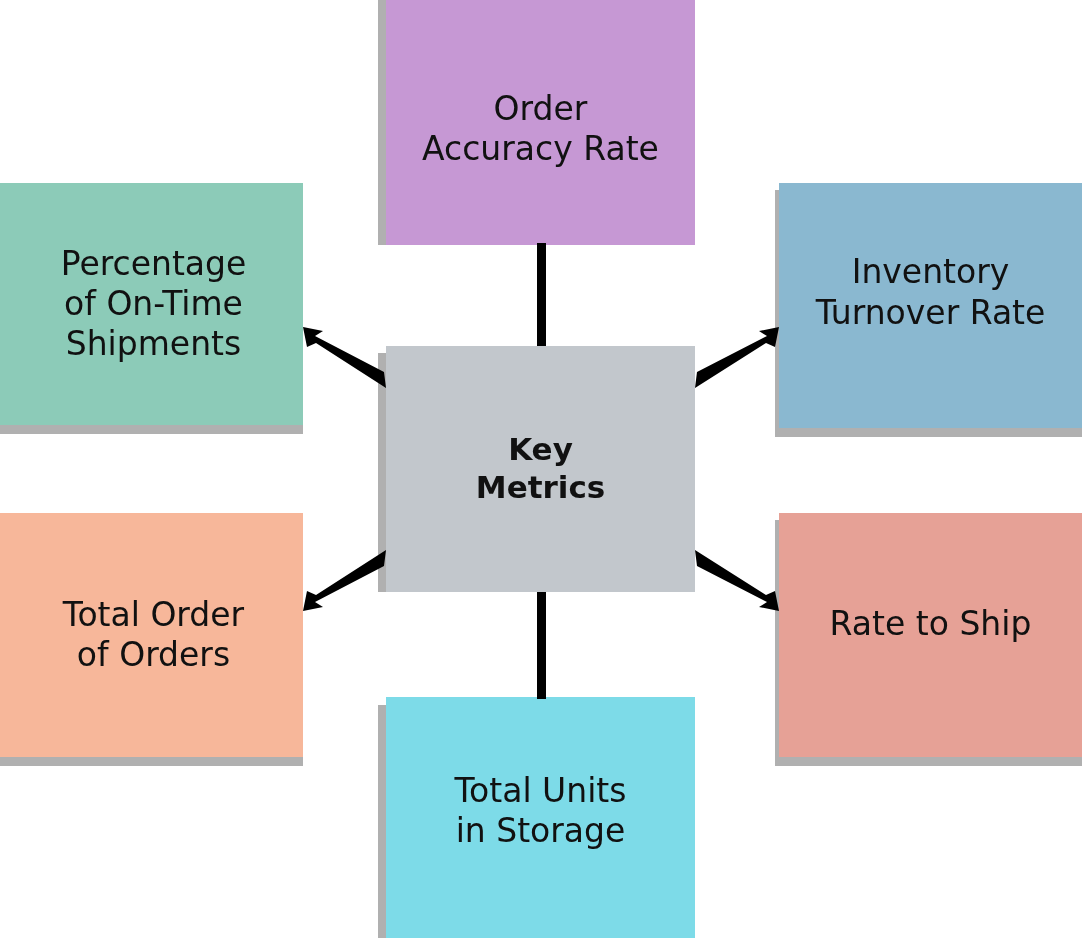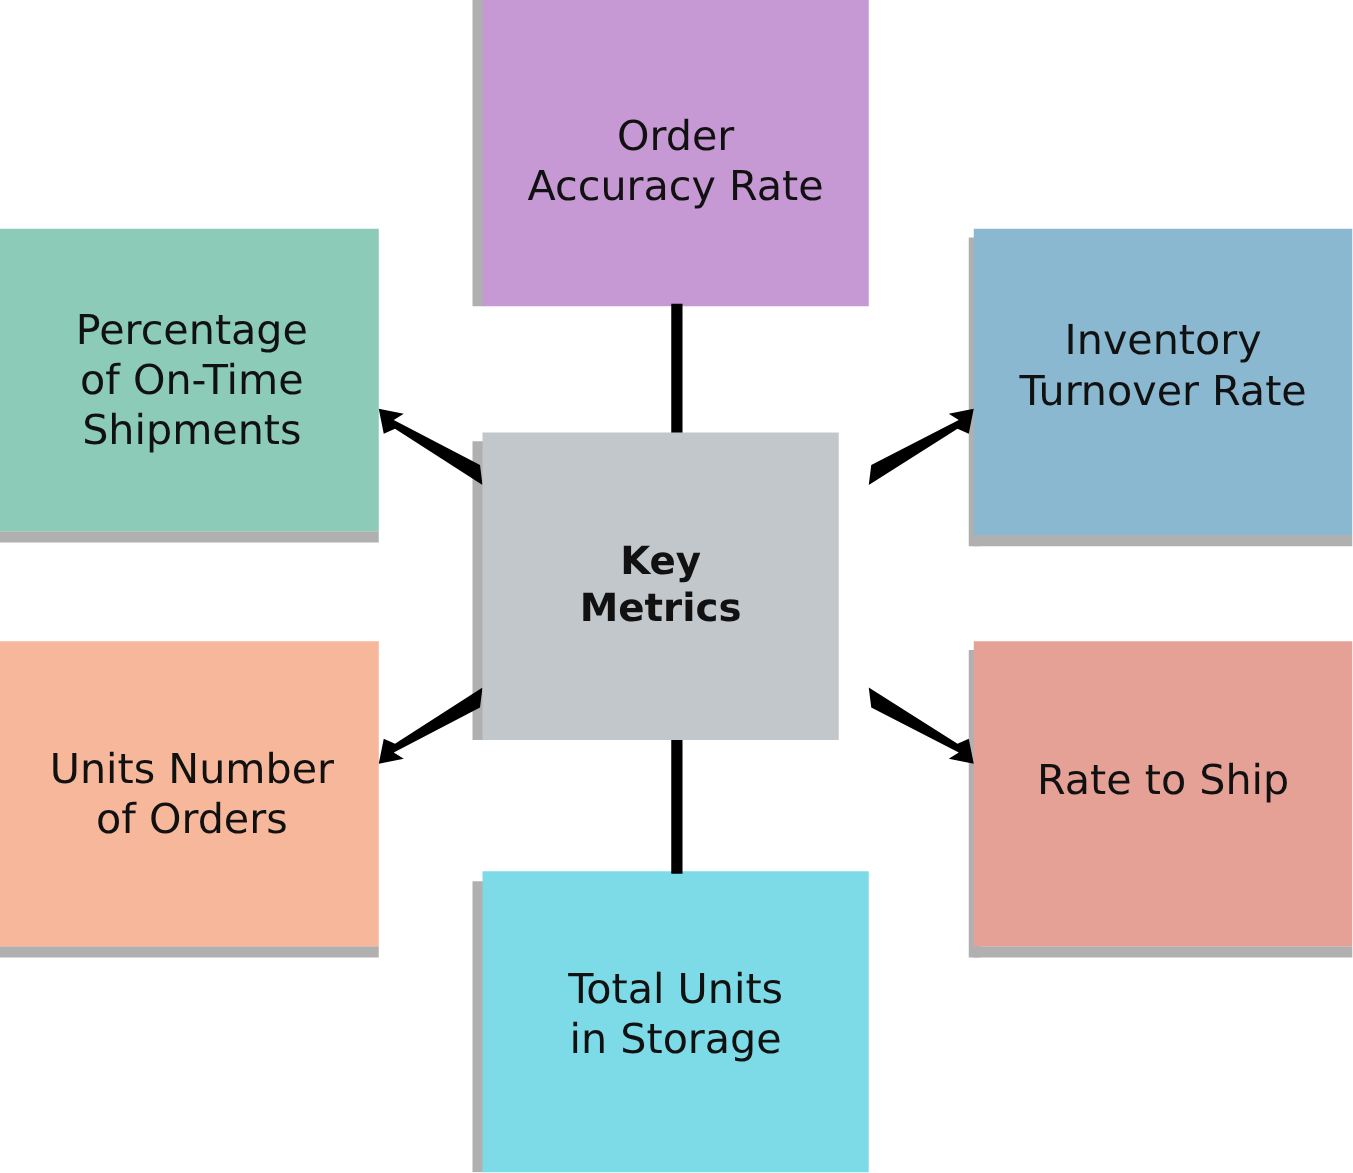--- a/index.html
+++ b/index.html
@@ -57,21 +57,21 @@
   }
   #node-right-top {
     left: 779px; top: 183px; width: 309px; height: 245px;
     background: #8ab8d0;
     font-size: 33px;
     align-items: center;
     padding-bottom: 26px;
     padding-right: 6px;
   }
   #node-center {
-    left: 386px; top: 346px; width: 285px; height: 246px;
+    left: 386px; top: 346px; width: 309px; height: 246px;
     background: #c2c7cc;
     font-size: 31px;
     font-weight: bold;
     z-index: 4;
   }
   #node-left-bottom {
     left: -6px; top: 513px; width: 309px; height: 244px;
     background: #f7b79a;
     font-size: 33px;
     align-items: center;
@@ -158,21 +158,21 @@
     <span class="label">Inventory
 Turnover Rate</span>
   </div>
 
   <div class="node" id="node-center">
     <span class="label">Key
 Metrics</span>
   </div>
 
   <div class="node" id="node-left-bottom">
-    <span class="label">Units Number
+    <span class="label">Total Order
 of Orders</span>
   </div>
 
   <div class="node" id="node-right-bottom">
     <span class="label">Rate to Ship</span>
   </div>
 
   <div class="node" id="node-bottom">
     <span class="label">Total Units
 in Storage</span>

